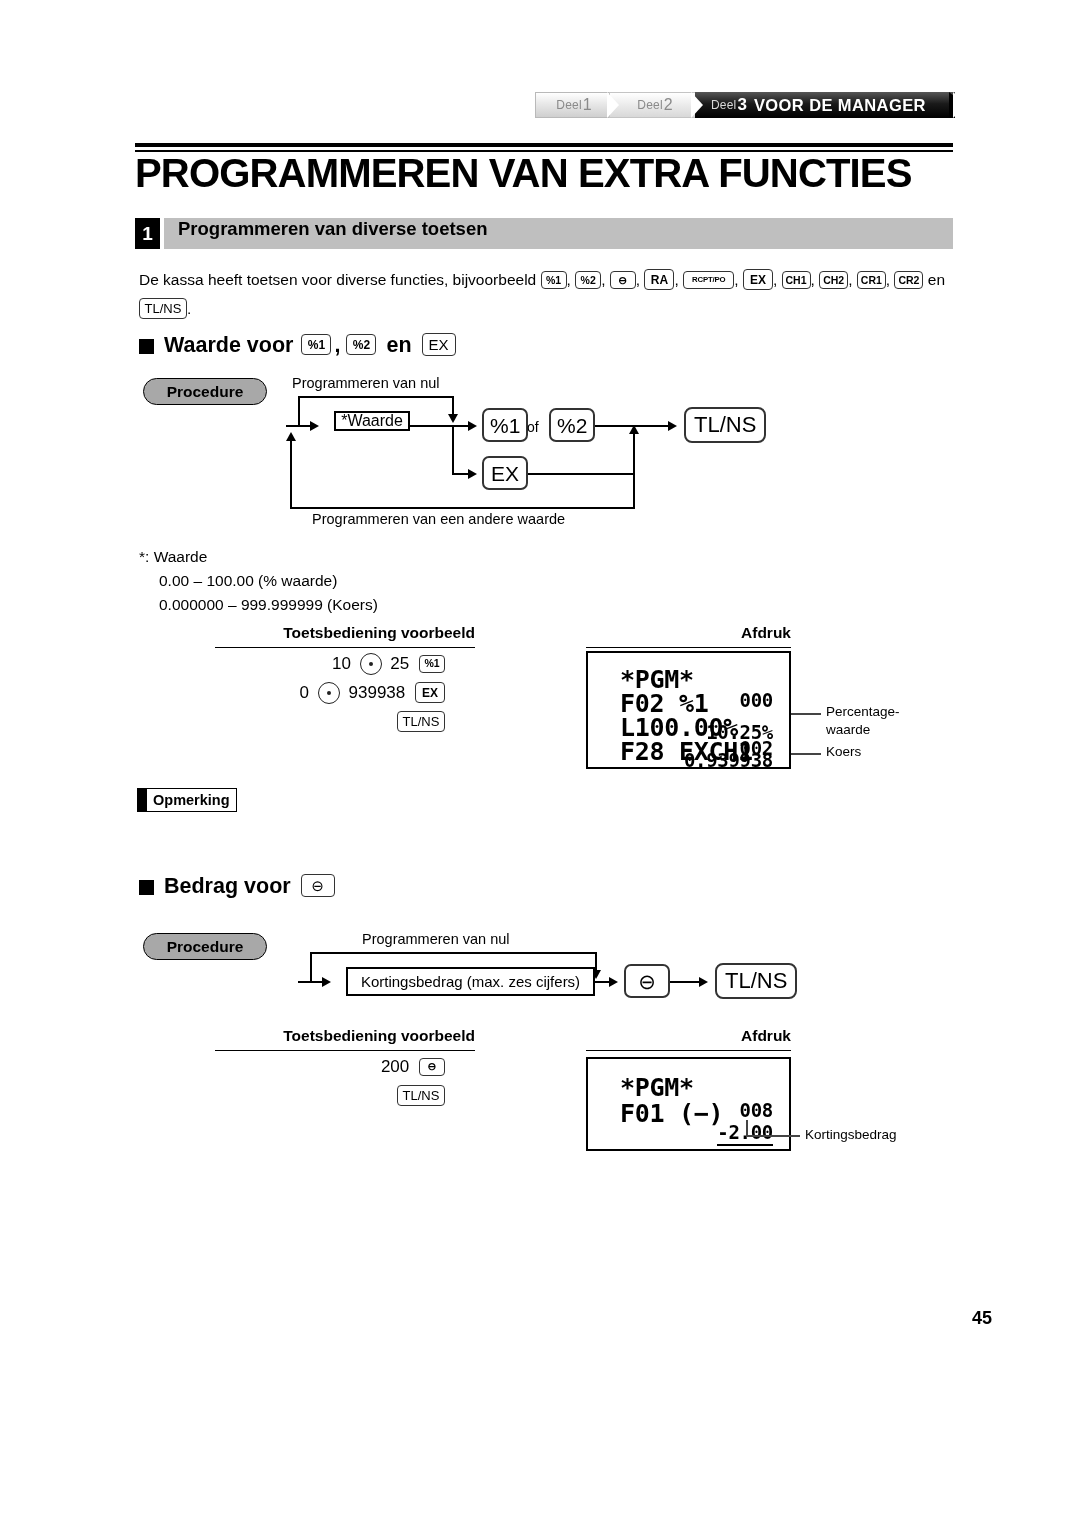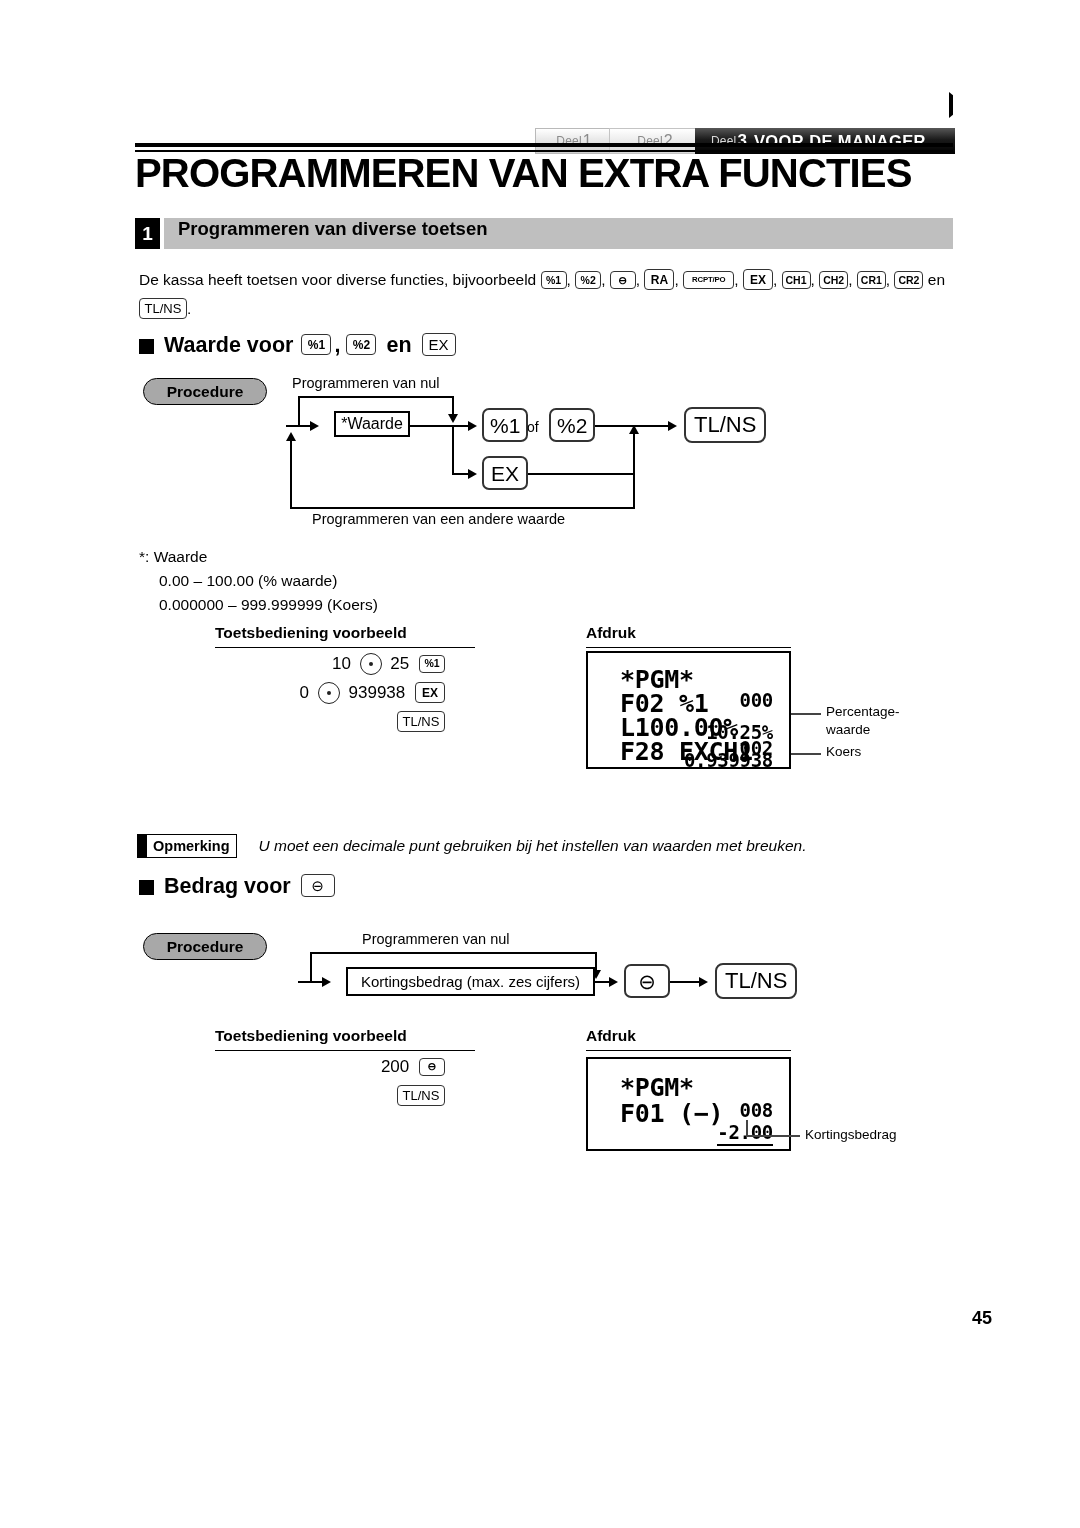--- a/index.html
+++ b/index.html
@@ -24,21 +24,20 @@
     width: 420px;
     height: 26px;
   }
   .tabstrip .seg {
     position: absolute;
     top: 0;
     height: 26px;
     display: flex;
     align-items: center;
     box-sizing: border-box;
-    margin-top: 36px;
   }
   .seg-deel1 {
     left: 0;
     width: 78px;
     background: linear-gradient(180deg,#ffffff 0%,#e8e8e8 45%,#cfcfcf 100%);
     border: 1px solid #b9b9b9;
     justify-content: center;
   }
   .seg-deel2 {
     left: 74px;
@@ -176,21 +175,21 @@
     position: absolute; border: 2px solid #000; background: #fff;
     display: flex; align-items: center; justify-content: center;
     font-size: 16px; box-sizing: border-box;
   }
   .flow-label { position: absolute; font-size: 14.5px; white-space: nowrap; }
   .flow-of { position: absolute; font-size: 14px; }
 
   
   .col-head {
     position: absolute; font-size: 15.5px; font-weight: 700;
-    text-align: left; padding-bottom: 5px;
+    text-align: right; padding-bottom: 5px;
     border-bottom: 1.6px solid #000;
     box-sizing: border-box;
   }
 
   
   .keyops { position: absolute; text-align: right; font-size: 17px; }
   .keyops .row { margin-bottom: 5px; white-space: nowrap; line-height: 24px; }
   .dotkey {
     display: inline-flex; align-items: center; justify-content: center;
     width: 20px; height: 20px; border: 1.5px solid #222; border-radius: 50%;
@@ -216,21 +215,21 @@
 
   
   .callout-line { position: absolute; height: 1.6px; background: #444; }
   .callout-v { position: absolute; width: 1.6px; background: #444; }
   .callout-text {
     position: absolute; font-size: 13.5px; line-height: 18px;
     white-space: nowrap; color: #000;
   }
 
   
-  .note-wrap { position: absolute; left: 137px; top: 834px; display: flex; align-items: center;}
+  .note-wrap { position: absolute; left: 137px; top: 788px; display: flex; align-items: center;}
   .note-badge {
     display: flex; align-items: stretch;
     border: 1.6px solid #000; height: 24px; box-sizing: border-box;
   }
   .note-badge .bar { width: 9px; background: #000; }
   .note-badge .lbl {
     padding: 0 6px; font-size: 14.5px; font-weight: 700;
     display: flex; align-items: center; background: #fff;
   }
   .note-text {
@@ -318,21 +317,21 @@
   <div class="flow-label" style="left:292px; top:375px;">Programmeren van nul</div>
 
   <div class="ln-h" style="left:298px; top:396px; width:156px;"></div>
   <div class="ln-v" style="left:298px; top:396px; height:30px;"></div>
   <div class="ln-v" style="left:452px; top:396px; height:20px;"></div>
   <div class="arrow-d" style="left:448px; top:414px;"></div>
 
   <div class="ln-h" style="left:286px; top:425px; width:26px;"></div>
   <div class="arrow-r" style="left:310px; top:421px;"></div>
 
-  <div class="flow-box" style="left:334px; top:411px; width:76px; height:26px;">
+  <div class="flow-box" style="left:334px; top:411px; width:76px; height:20px;">
     <span>*Waarde</span>
   </div>
 
   <div class="ln-h" style="left:410px; top:425px; width:42px;"></div>
 
   <div class="ln-v" style="left:452px; top:425px; height:48px;"></div>
 
   <div class="ln-h" style="left:452px; top:425px; width:18px;"></div>
   <div class="arrow-r" style="left:468px; top:421px;"></div>
   <div class="key k-big" style="position:absolute; left:482px; top:408px;">%1</div>
@@ -403,21 +402,20 @@
   <span>waarde</span>
 </div>
 <div class="callout-line" style="left:791px; top:753px; width:30px;"></div>
 <div class="callout-text" style="left:826px; top:743px;">Koers</div>
 
 <div class="note-wrap">
   <div class="note-badge">
     <div class="bar"></div>
     <div class="lbl">Opmerking</div>
   </div>
-  <div class="note-text">U moet een decimale punt gebruiken bij het instellen van waarden met breuken.</div>
 </div>
 
 <div class="sub-head" style="left:139px; top:874px;">
   <span class="sq"></span>
   <span>Bedrag voor</span>
   <span class="key k-headbig">⊖</span>
 </div>
 
 <div class="proc-pill" style="left:143px; top:933px;">Procedure</div>
 

